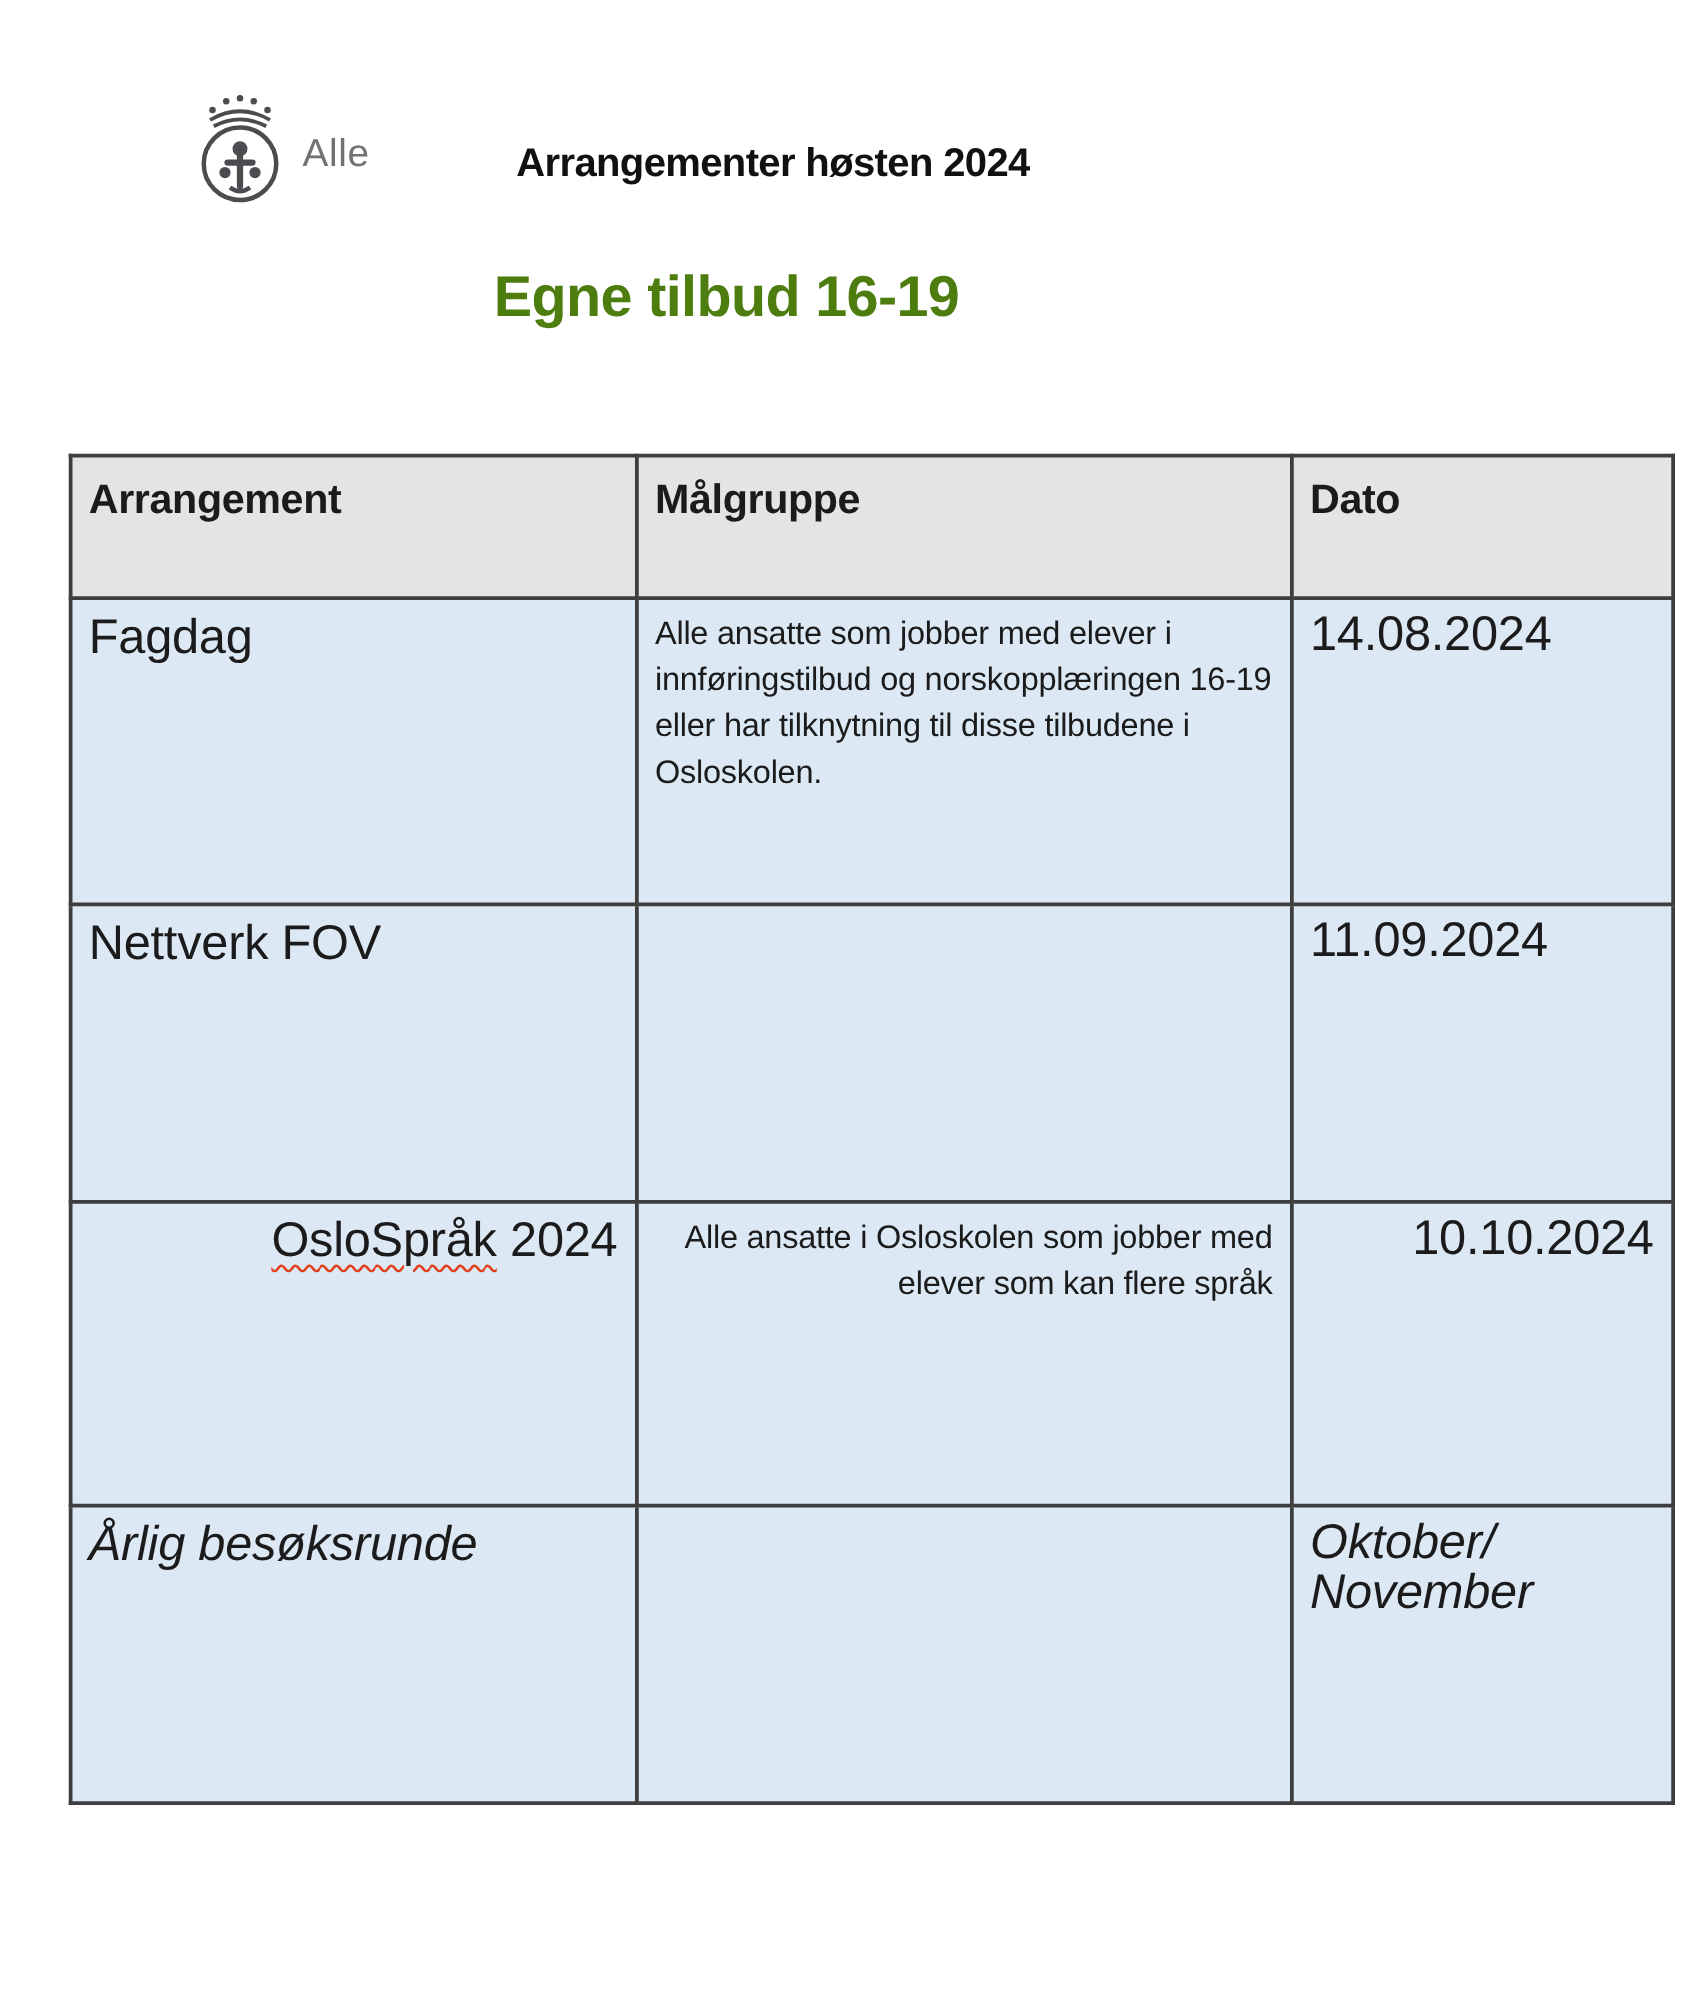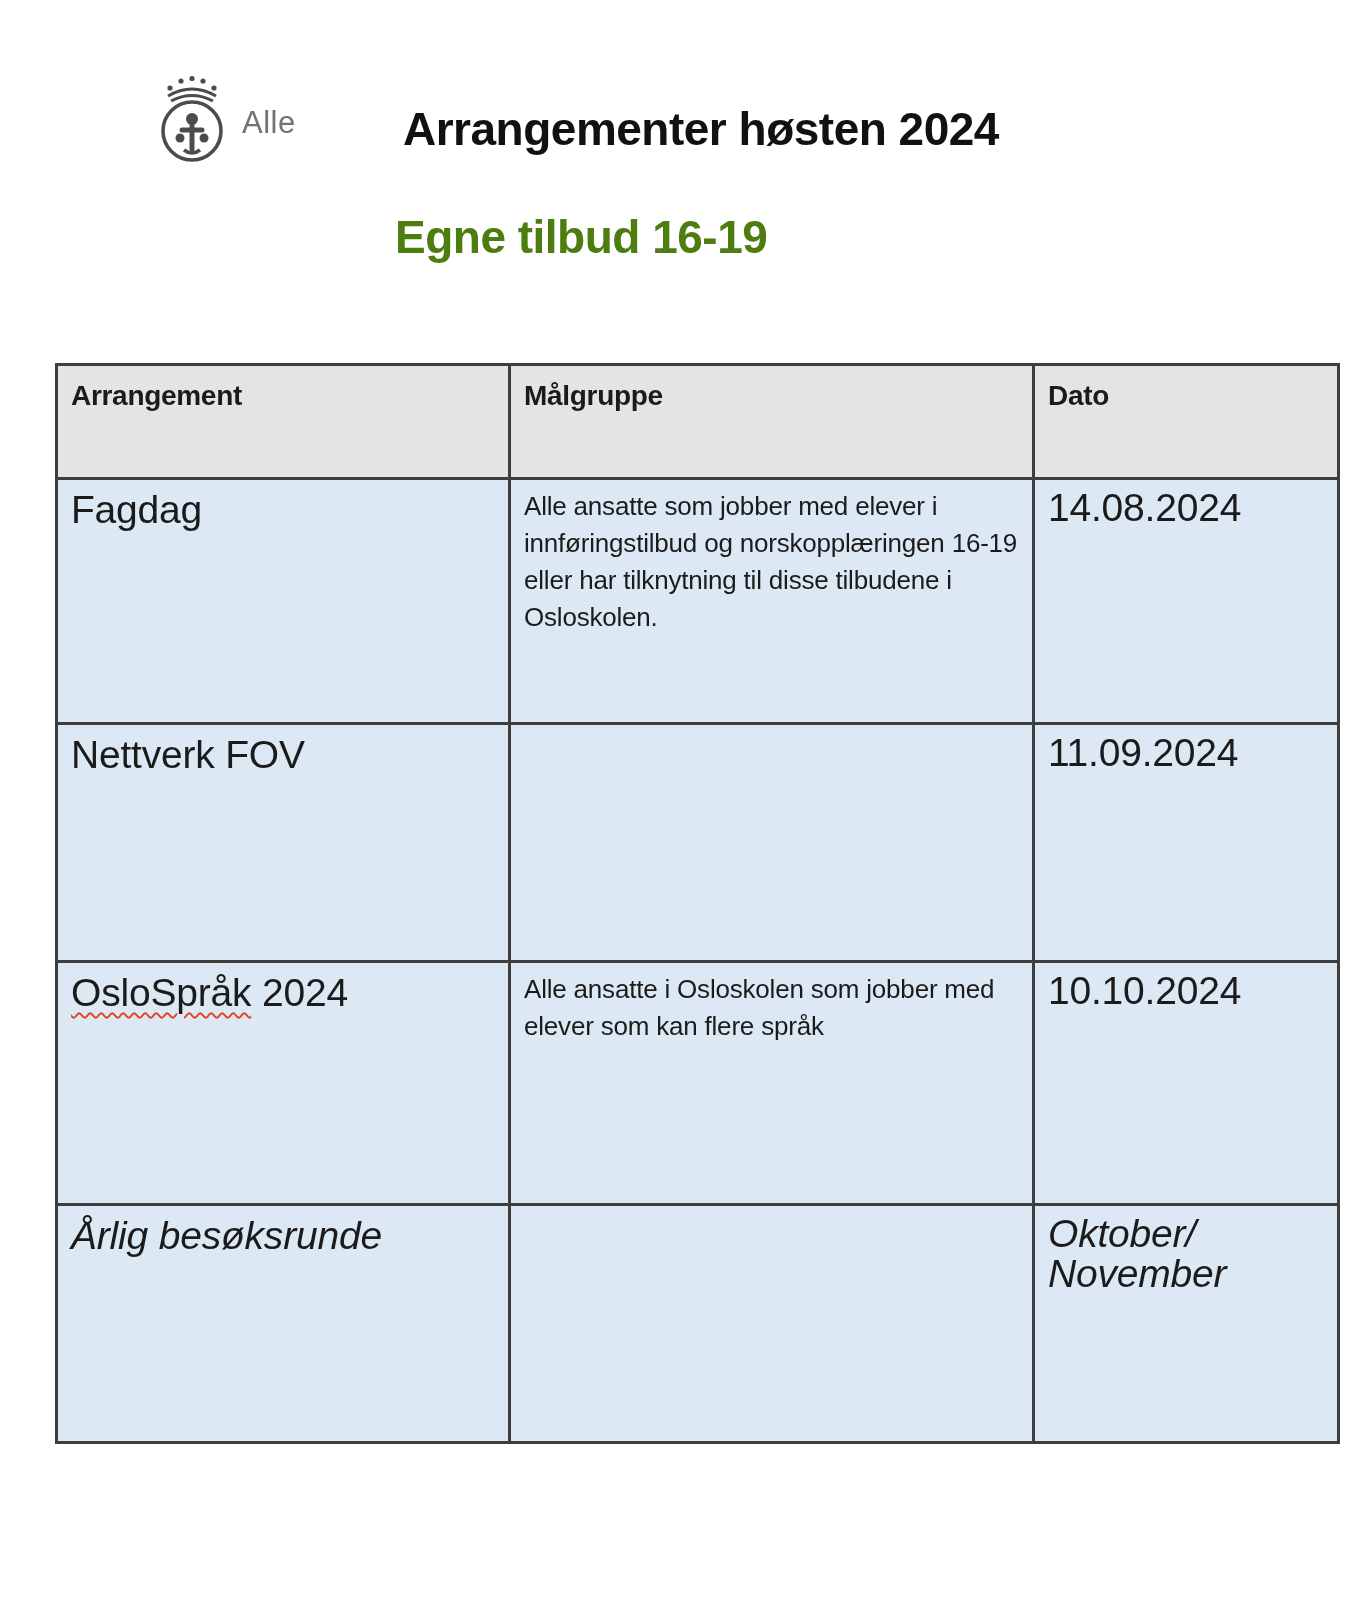--- a/index.html
+++ b/index.html
@@ -33,25 +33,25 @@
     color: #717276;
     letter-spacing: 0.5px;
     padding-top: 8px;
   }
 
   
   .title {
     position: absolute;
     left: 395px;
     top: 94px;
-    font-size: 46px;
+    font-size: 32px;
     font-weight: bold;
     letter-spacing: -0.5px;
     color: #111111;
-    margin: 8px;
+    margin: 18px;
     white-space: nowrap;
   }
   .subtitle {
     position: absolute;
     left: 395px;
     top: 210px;
     font-size: 46px;
     font-weight: bold;
     letter-spacing: -0.5px;
     color: #4d7c0f;
@@ -74,21 +74,21 @@
 
   table.events th,
   table.events td {
     border: 3px solid #3e3e3f;
     vertical-align: top;
     text-align: left;
   }
   table.events th {
     background: #e4e4e2;
     height: 97px;
-    font-size: 28px;
+    font-size: 33px;
     font-weight: bold;
     padding: 14px 10px 0 13px;
     letter-spacing: -0.3px;
   }
   table.events td {
     background: #dce9f5;
     padding: 8px 14px 0 13px;
   }
   td.cell-arrangement {
     font-size: 39px;
@@ -102,21 +102,21 @@
   }
   td.cell-dato {
     font-size: 39px;
     padding-left: 16px;
     white-space: pre-line;
     line-height: 40px;
     letter-spacing: -0.2px;
   }
   tr.row-1 td { height: 234px; }
   tr.row-2 td { height: 227px; }
-  tr.row-3 td { height: 232px; }
+  tr.row-3 td { height: 232px; text-align: right; }
   tr.row-4 td { height: 227px; font-style: italic; }
 
   .squiggle {
     text-decoration-line: underline;
     text-decoration-style: wavy;
     text-decoration-color: #e2401c;
     text-decoration-thickness: 2px;
     text-underline-offset: 6px;
   }
 </style>

